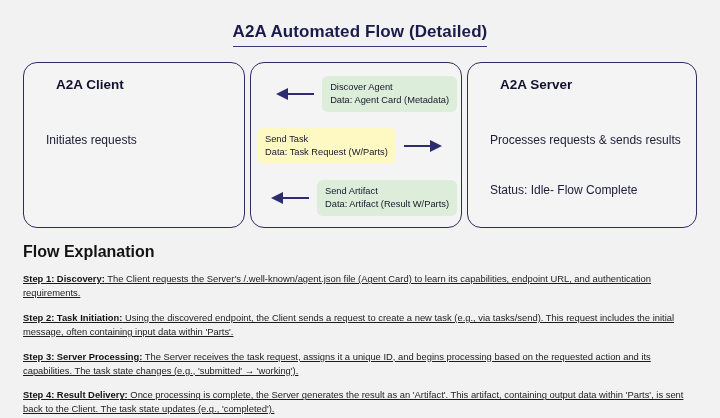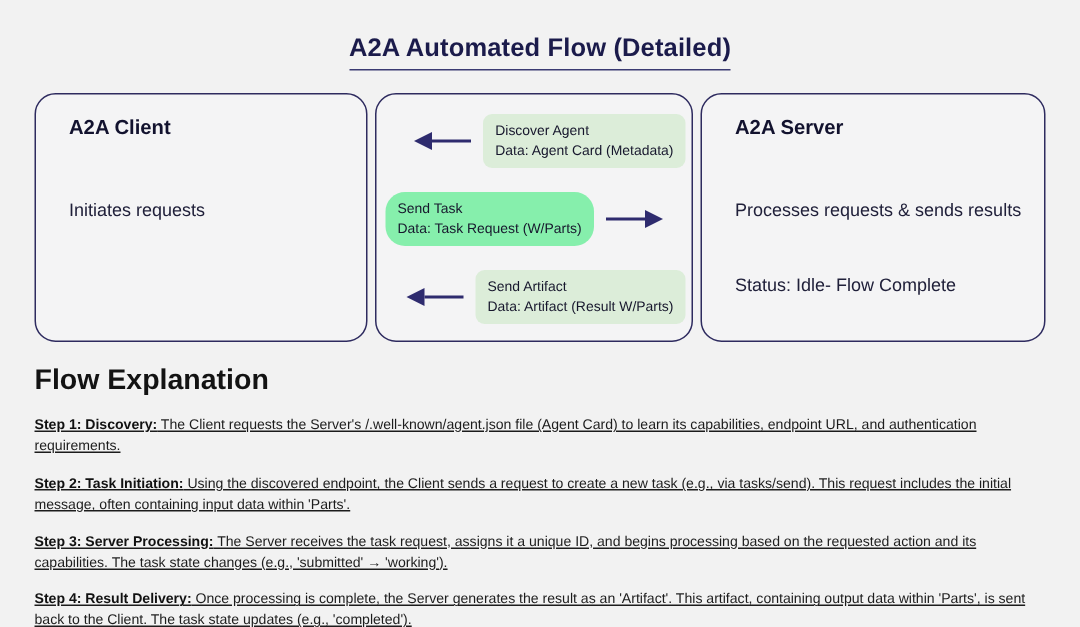--- a/index.html
+++ b/index.html
@@ -56,21 +56,21 @@
     border-radius: 14px;
     box-sizing: border-box;
     position: relative;
   }
   .card-client { width: 222px; }
   .card-flow   { width: 212px; }
   .card-server { width: 230px; }
 
   .card-heading {
     position: absolute;
-    left: 22px;
+    left: 32px;
     top: 14px;
     font-size: 13.5px;
     font-weight: bold;
     color: #12122e;
   }
   .card-sub {
     position: absolute;
     left: 22px;
     font-size: 12px;
     color: #20203a;
@@ -100,21 +100,21 @@
 
   .msg-box {
     border-radius: 6px;
     padding: 5px 8px 6px 8px;
     font-size: 9.3px;
     line-height: 1.32;
     color: #16162c;
     box-sizing: border-box;
   }
   .msg-box.green { background: #dcedd9; }
-  .msg-box.blue  { background: #86efac; border-radius: 13px; }
+  .msg-box.blue  { background: #fef9c3; }
   .msg-line { white-space: nowrap; display: block; }
 
   
   .arrow {
     width: 40px;
     height: 14px;
     position: relative;
     flex: 0 0 auto;
   }
   .arrow .shaft {
@@ -140,21 +140,21 @@
   .arrow-right-slot { margin-left: 6px; }
 
   
   .explain {
     position: absolute;
     left: 23px;
     top: 243px;
     width: 676px;
   }
   .explain-title {
-    font-size: 19px;
+    font-size: 16px;
     font-weight: bold;
     color: #131313;
     margin: 0 0 11px 0;
   }
   .step {
     font-size: 9.4px;
     line-height: 1.48;
     color: #1c1c1c;
     margin-bottom: 11px;
     max-width: 676px;

